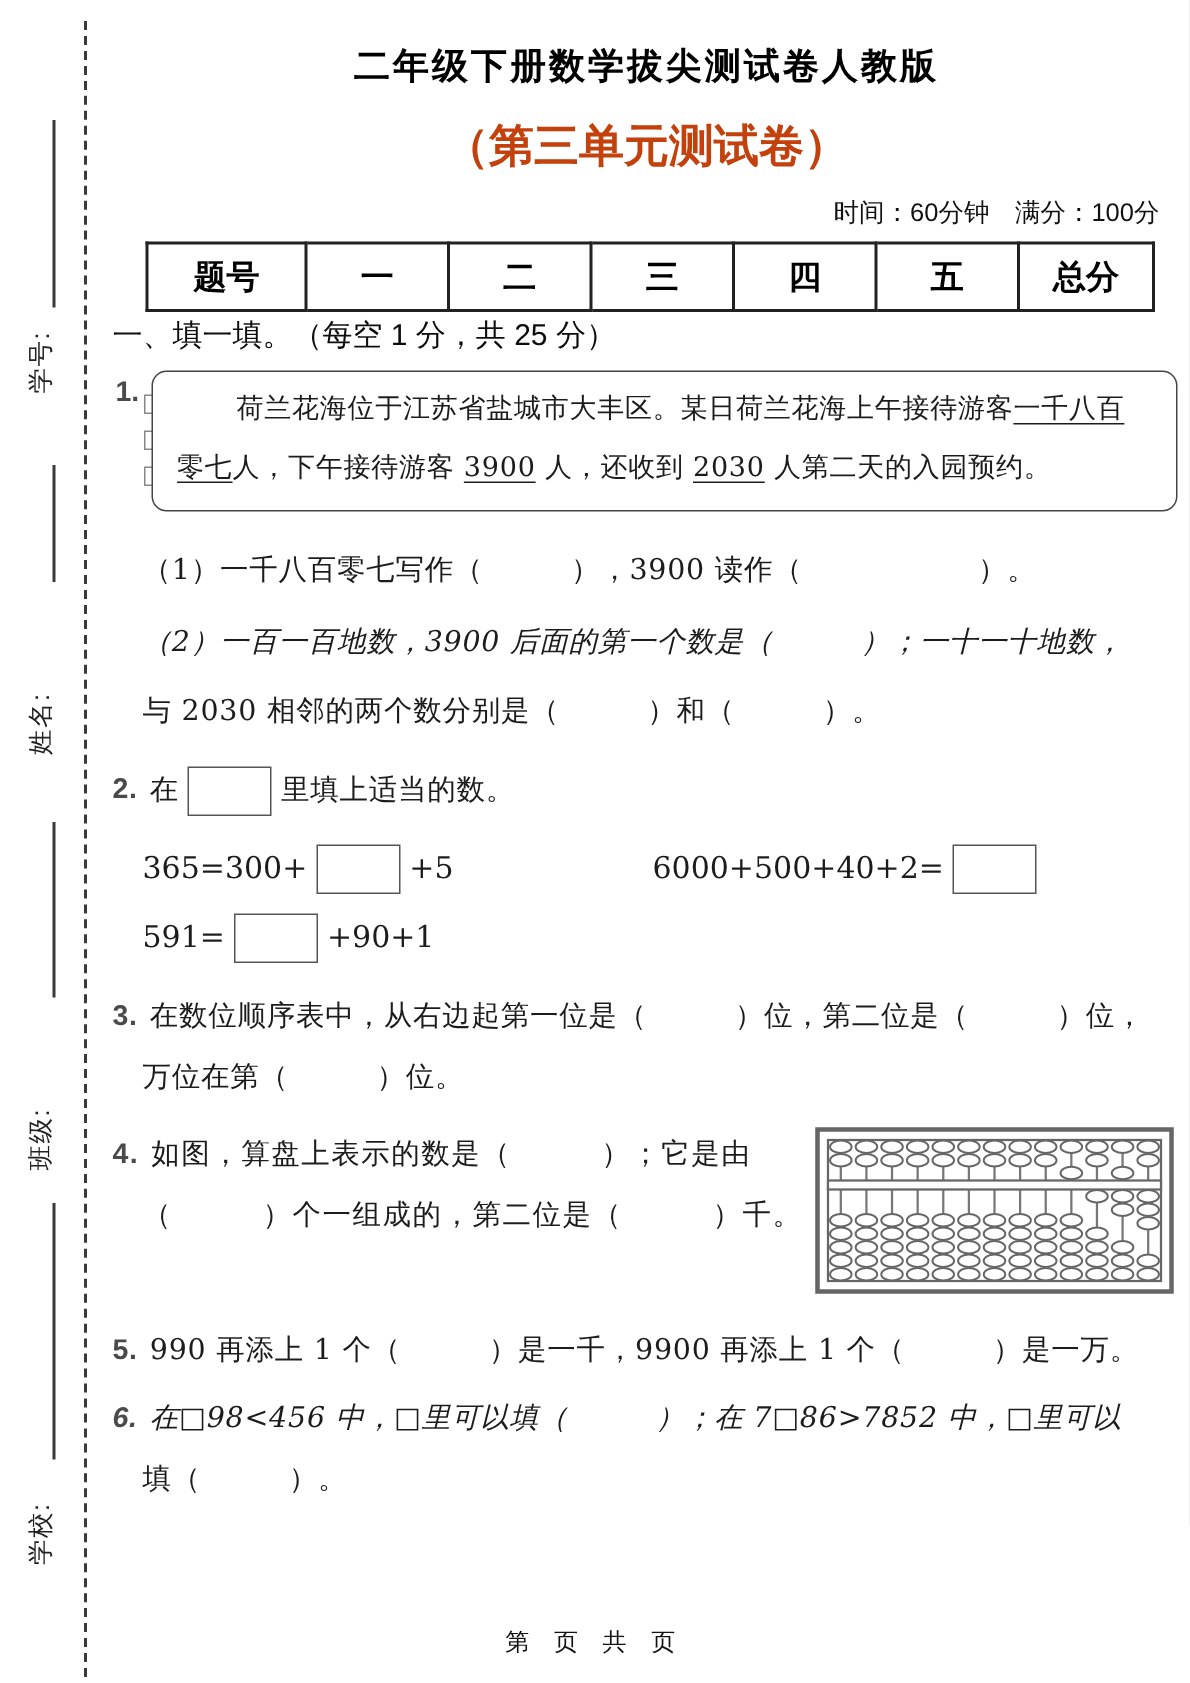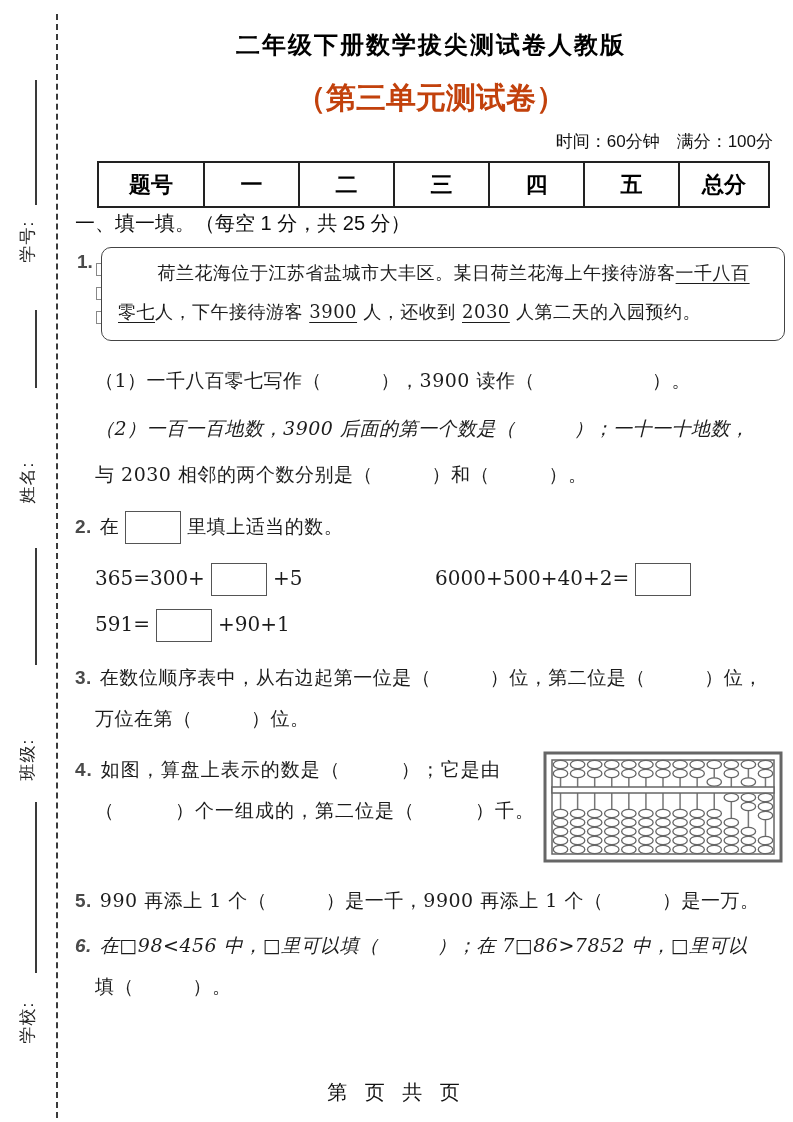--- a/index.html
+++ b/index.html
@@ -98,21 +98,21 @@
 
   
   .q4row { display:flex; margin-top:18px; align-items:flex-start; }
   .q4text { width:462px; }
   .q4text .line { line-height:41px; letter-spacing:1px; }
   .abacusbox { margin-left:6px; margin-top:2px; }
 
   .footer {
     position:absolute; bottom:16px; left:0; width:100%; text-align:center;
     font-family:"Liberation Sans","DejaVu Sans",sans-serif;
-    font-size:20px; letter-spacing:6px; color:#111;
+    font-size:16px; letter-spacing:6px; color:#111;
   }
 </style>
 </head>
 <body>
 
 <div class="page">
 
   <div class="vline vl1"></div>
   <div class="vlabel lb1">学号:</div>
   <div class="vline vl2"></div>

